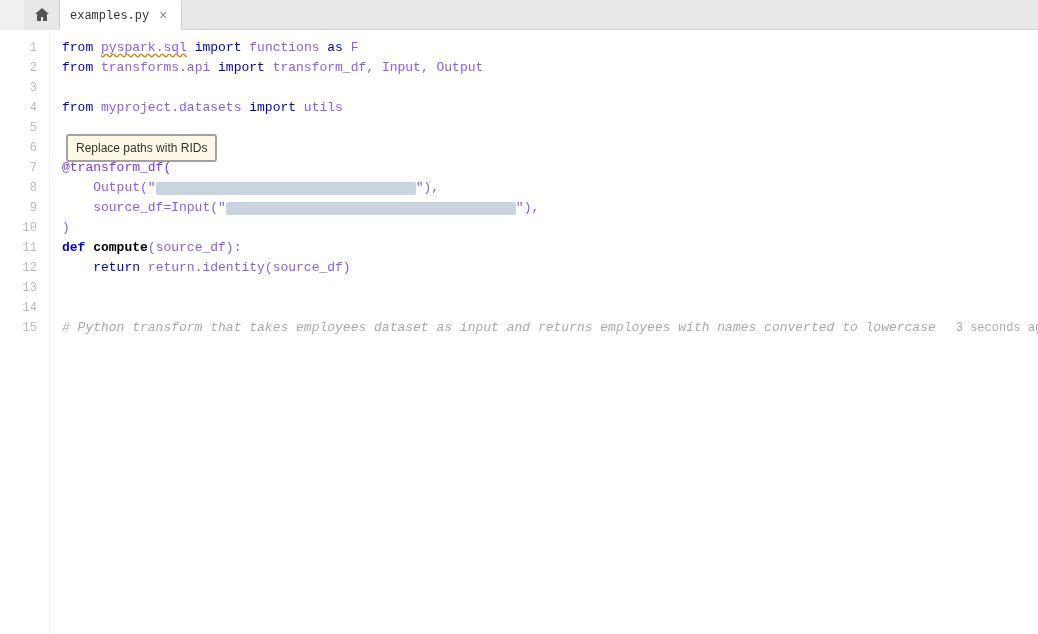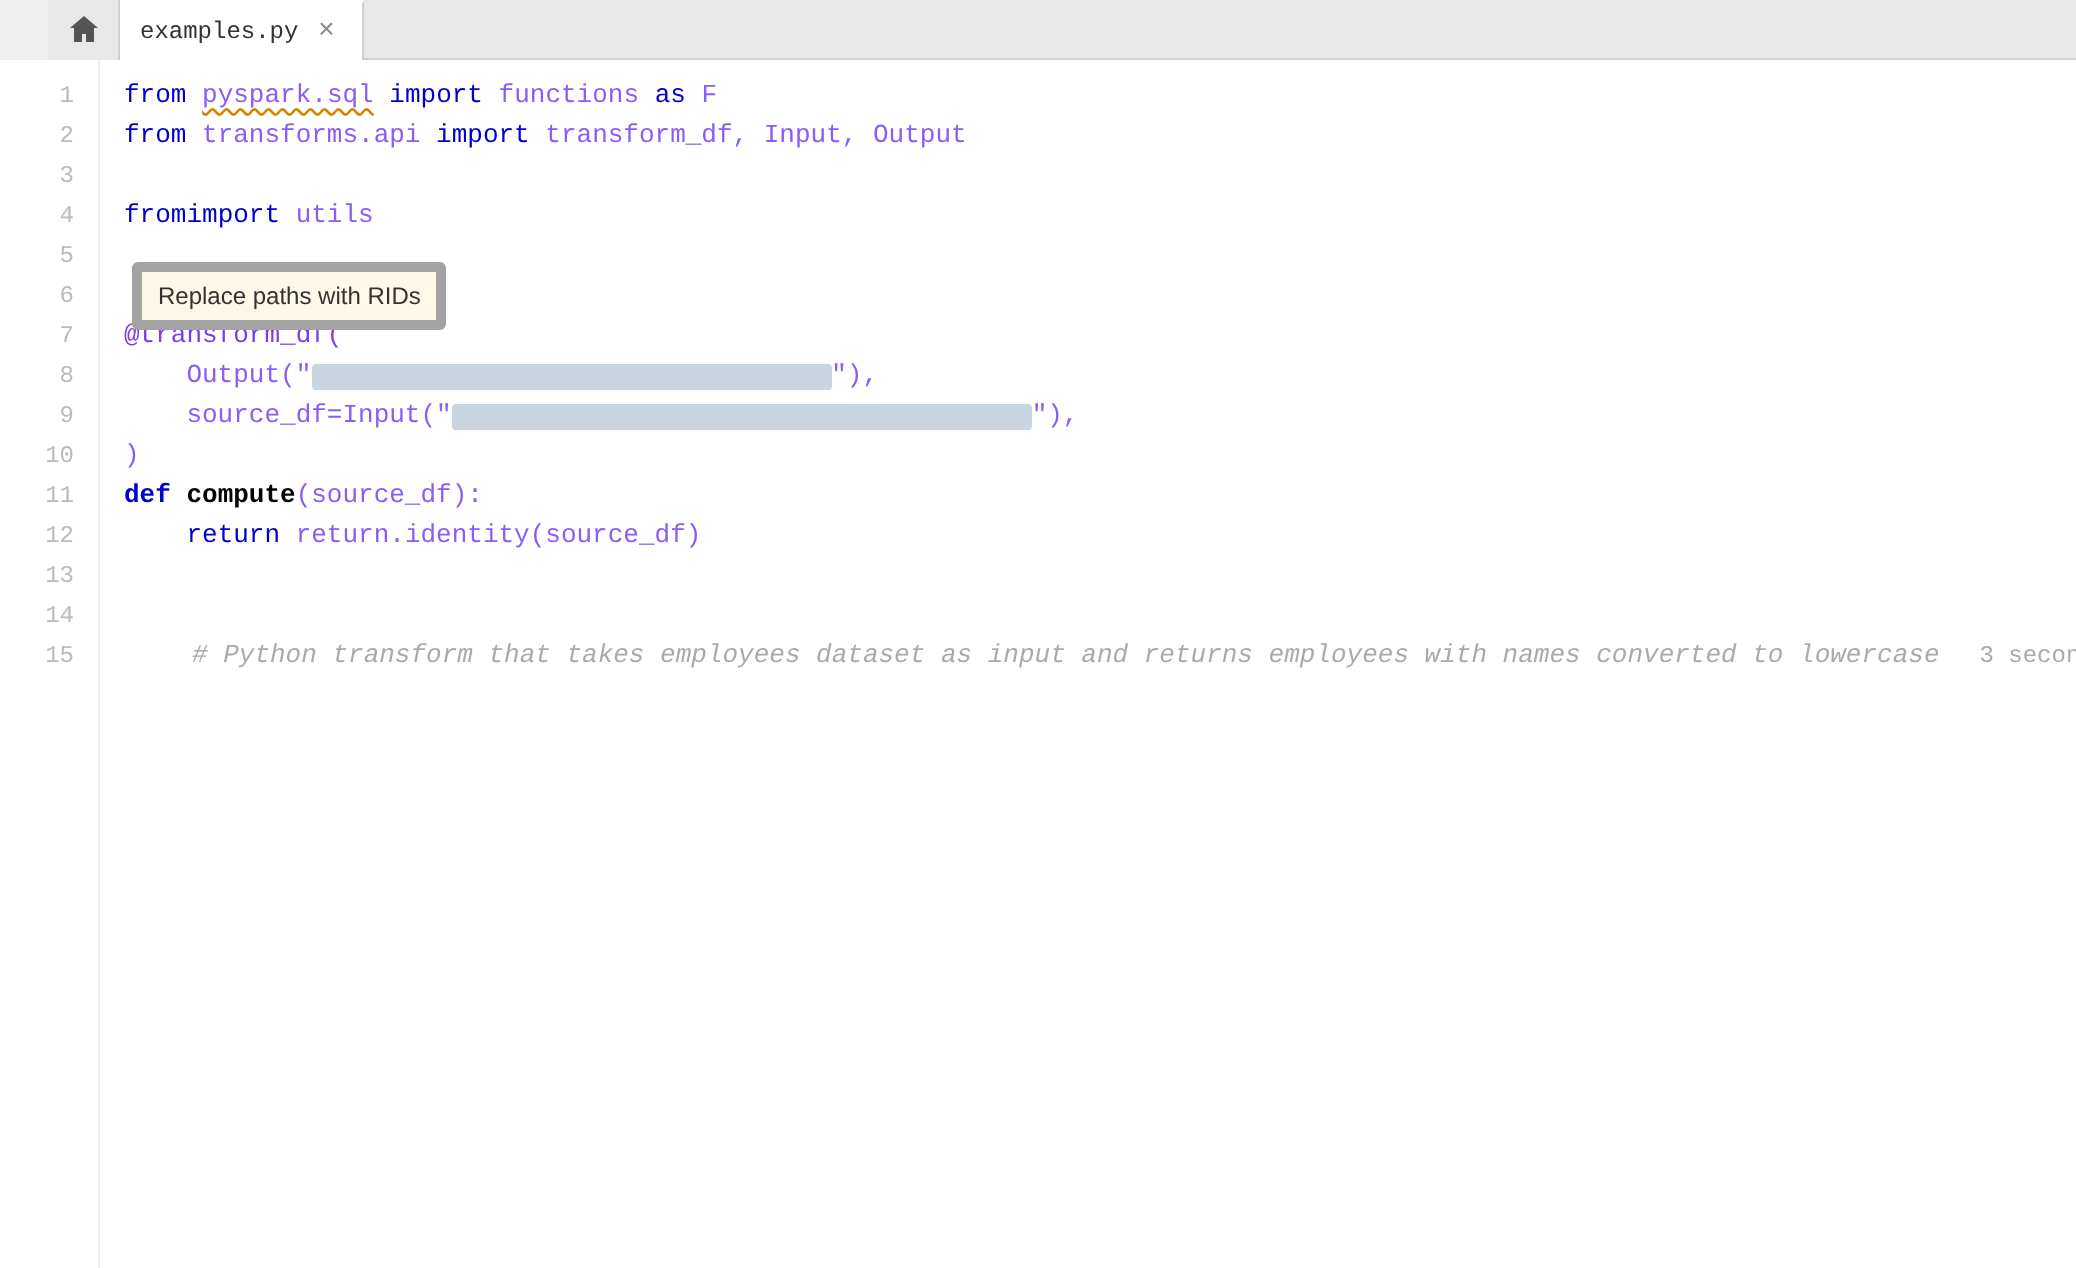--- a/index.html
+++ b/index.html
@@ -135,21 +135,21 @@
       text-decoration: underline wavy #cc8800;
       text-underline-offset: 2px;
     }
 
     
     .tooltip-hint {
       position: absolute;
       left: 80px;
       top: 148px;
       background: #fff8e6;
-      border: 5px solid #a3a3a3;
+      border: 2px solid #a3a3a3;
       border-radius: 3px;
       padding: 2px 8px;
       font-size: 12px;
       color: #333;
       white-space: nowrap;
       z-index: 10;
       font-family: 'Segoe UI', Arial, sans-serif;
     }
 
     
@@ -159,21 +159,20 @@
       color: transparent;
       border-radius: 2px;
       height: 13px;
       vertical-align: middle;
     }
 
     
     .ai-suggestion {
       color: #aaa;
       font-style: italic;
-      margin-left: 34px;
     }
 
     .ai-timestamp {
       color: #aaa;
       font-size: 12px;
       margin-left: 20px;
     }
 
     
     .cursor {
@@ -243,20 +242,21 @@
         <span class="kw-from">from</span>
         <span class="normal"> transforms.api </span>
         <span class="kw-import">import</span>
         <span class="normal"> transform_df, Input, Output</span>
       </div>
 
       <div class="code-line">&nbsp;</div>
 
       <div class="code-line">
         <span class="kw-from">from</span>
+        <span class="normal"> myproject.datasets </span>
         <span class="kw-import">import</span>
         <span class="normal"> utils</span>
       </div>
 
       <div class="code-line">&nbsp;</div>
 
       <div class="code-line">
         
         <div class="tooltip-hint" style="left: 4px; top: 0px; position: relative; display: inline-block;">
           <span>Replace paths with RIDs</span>

